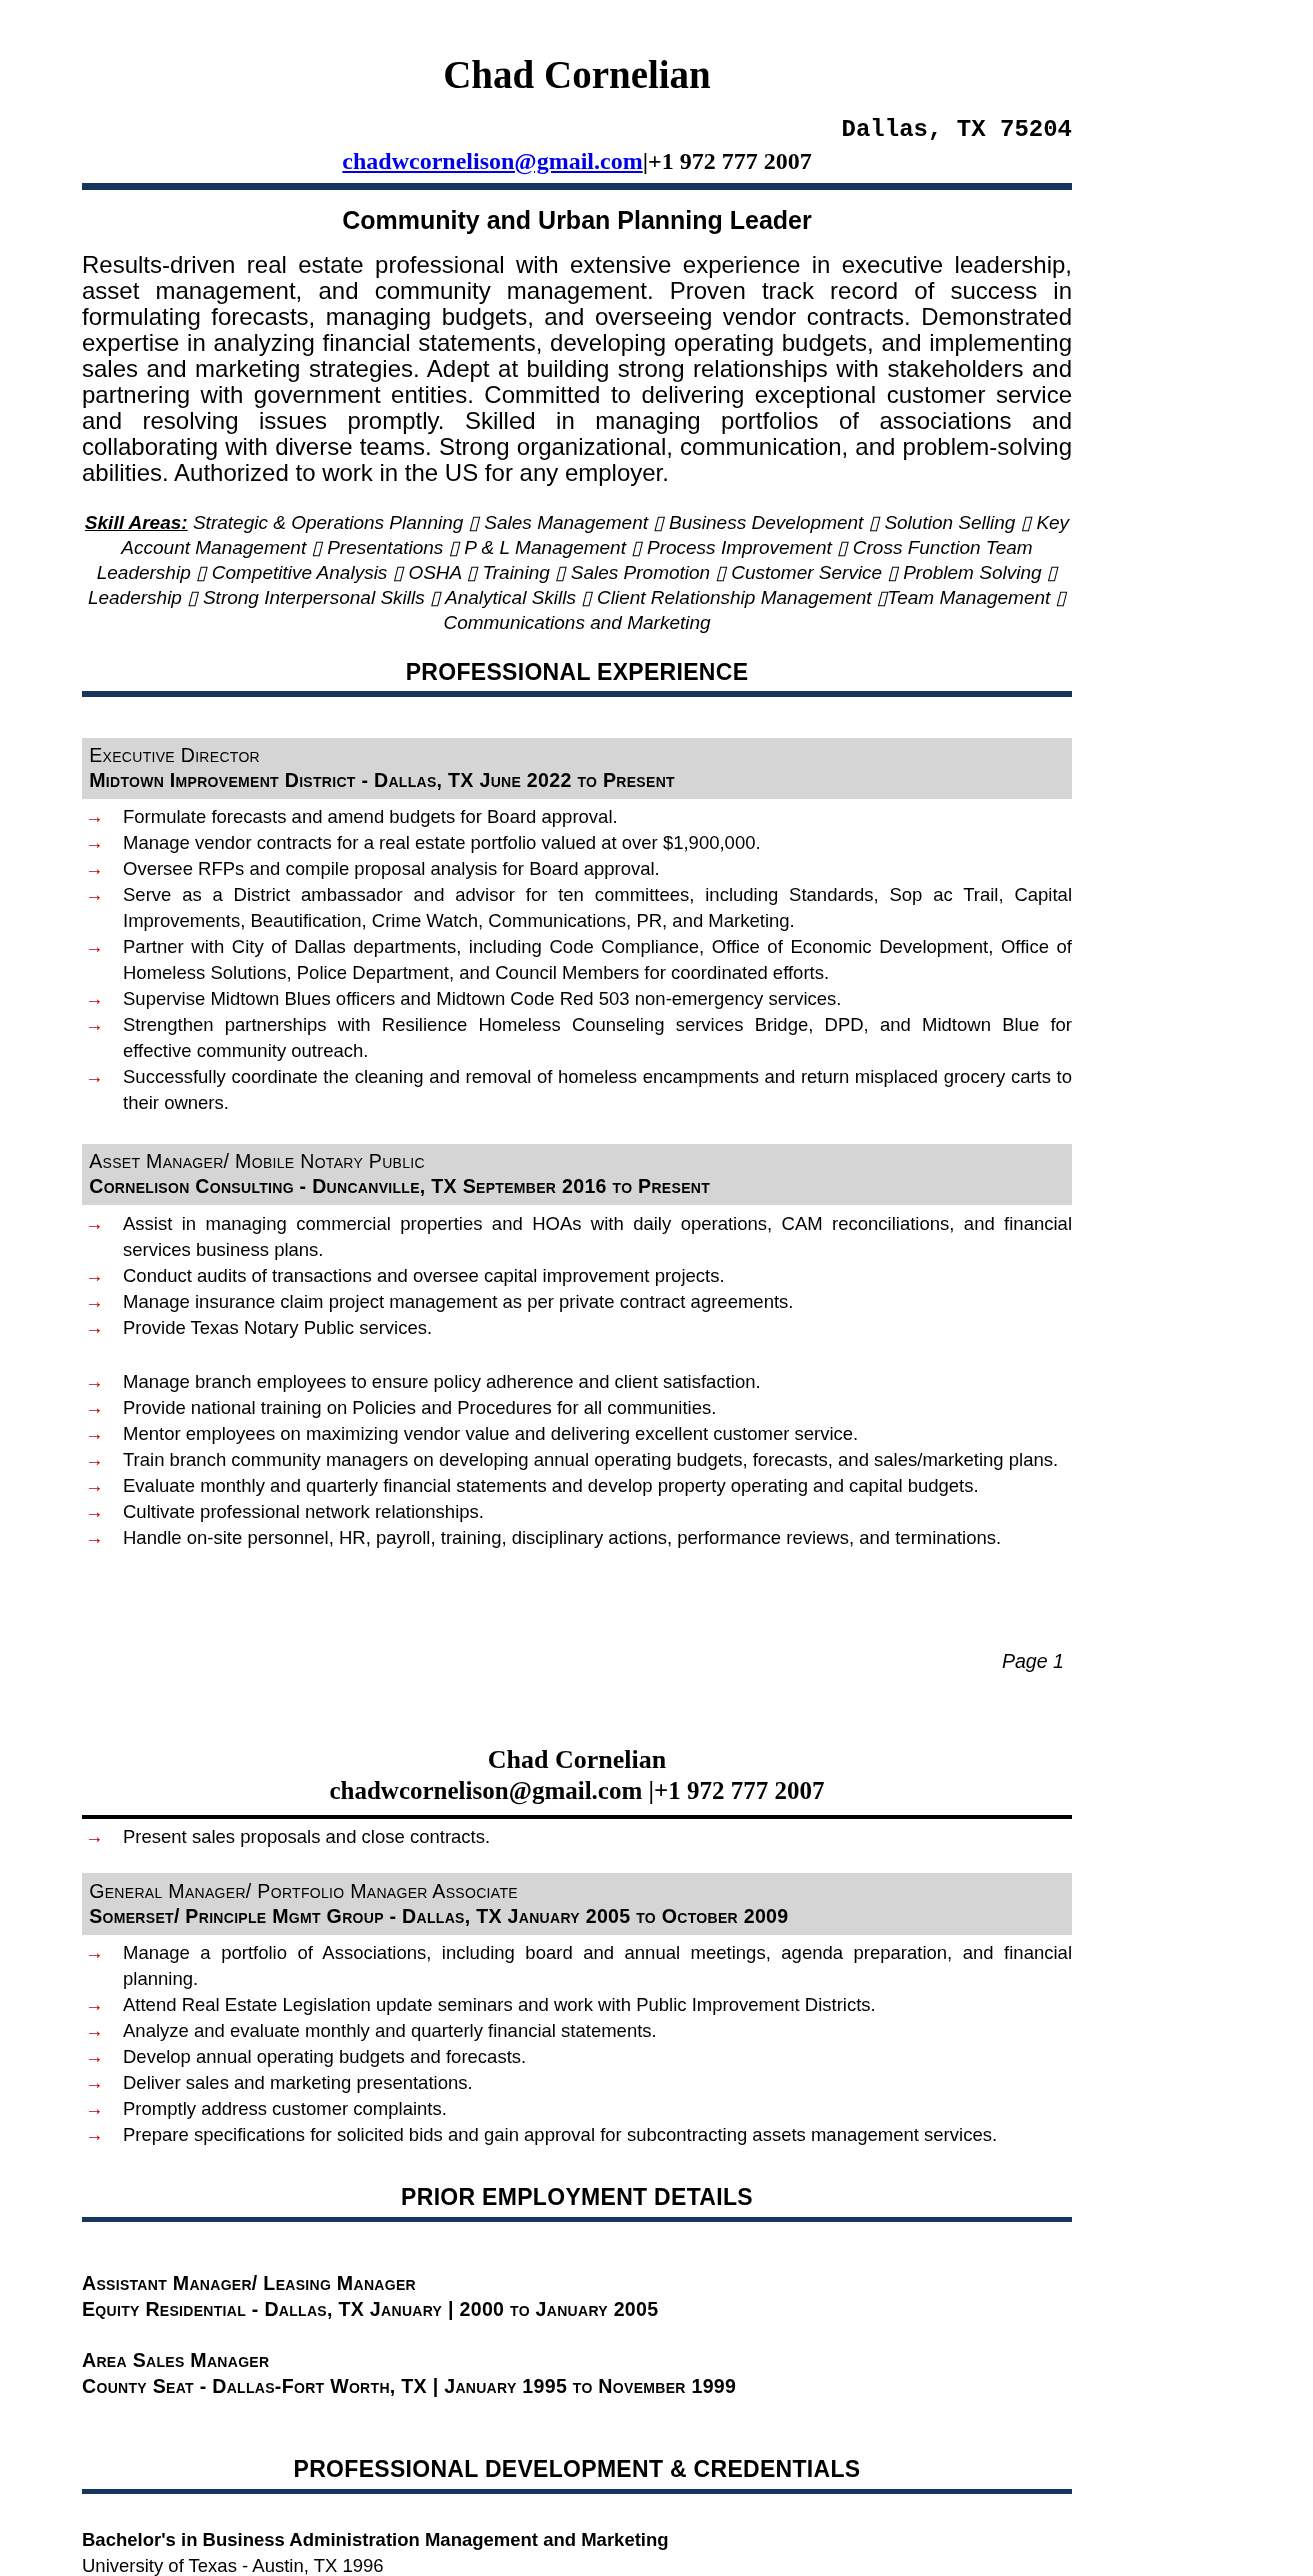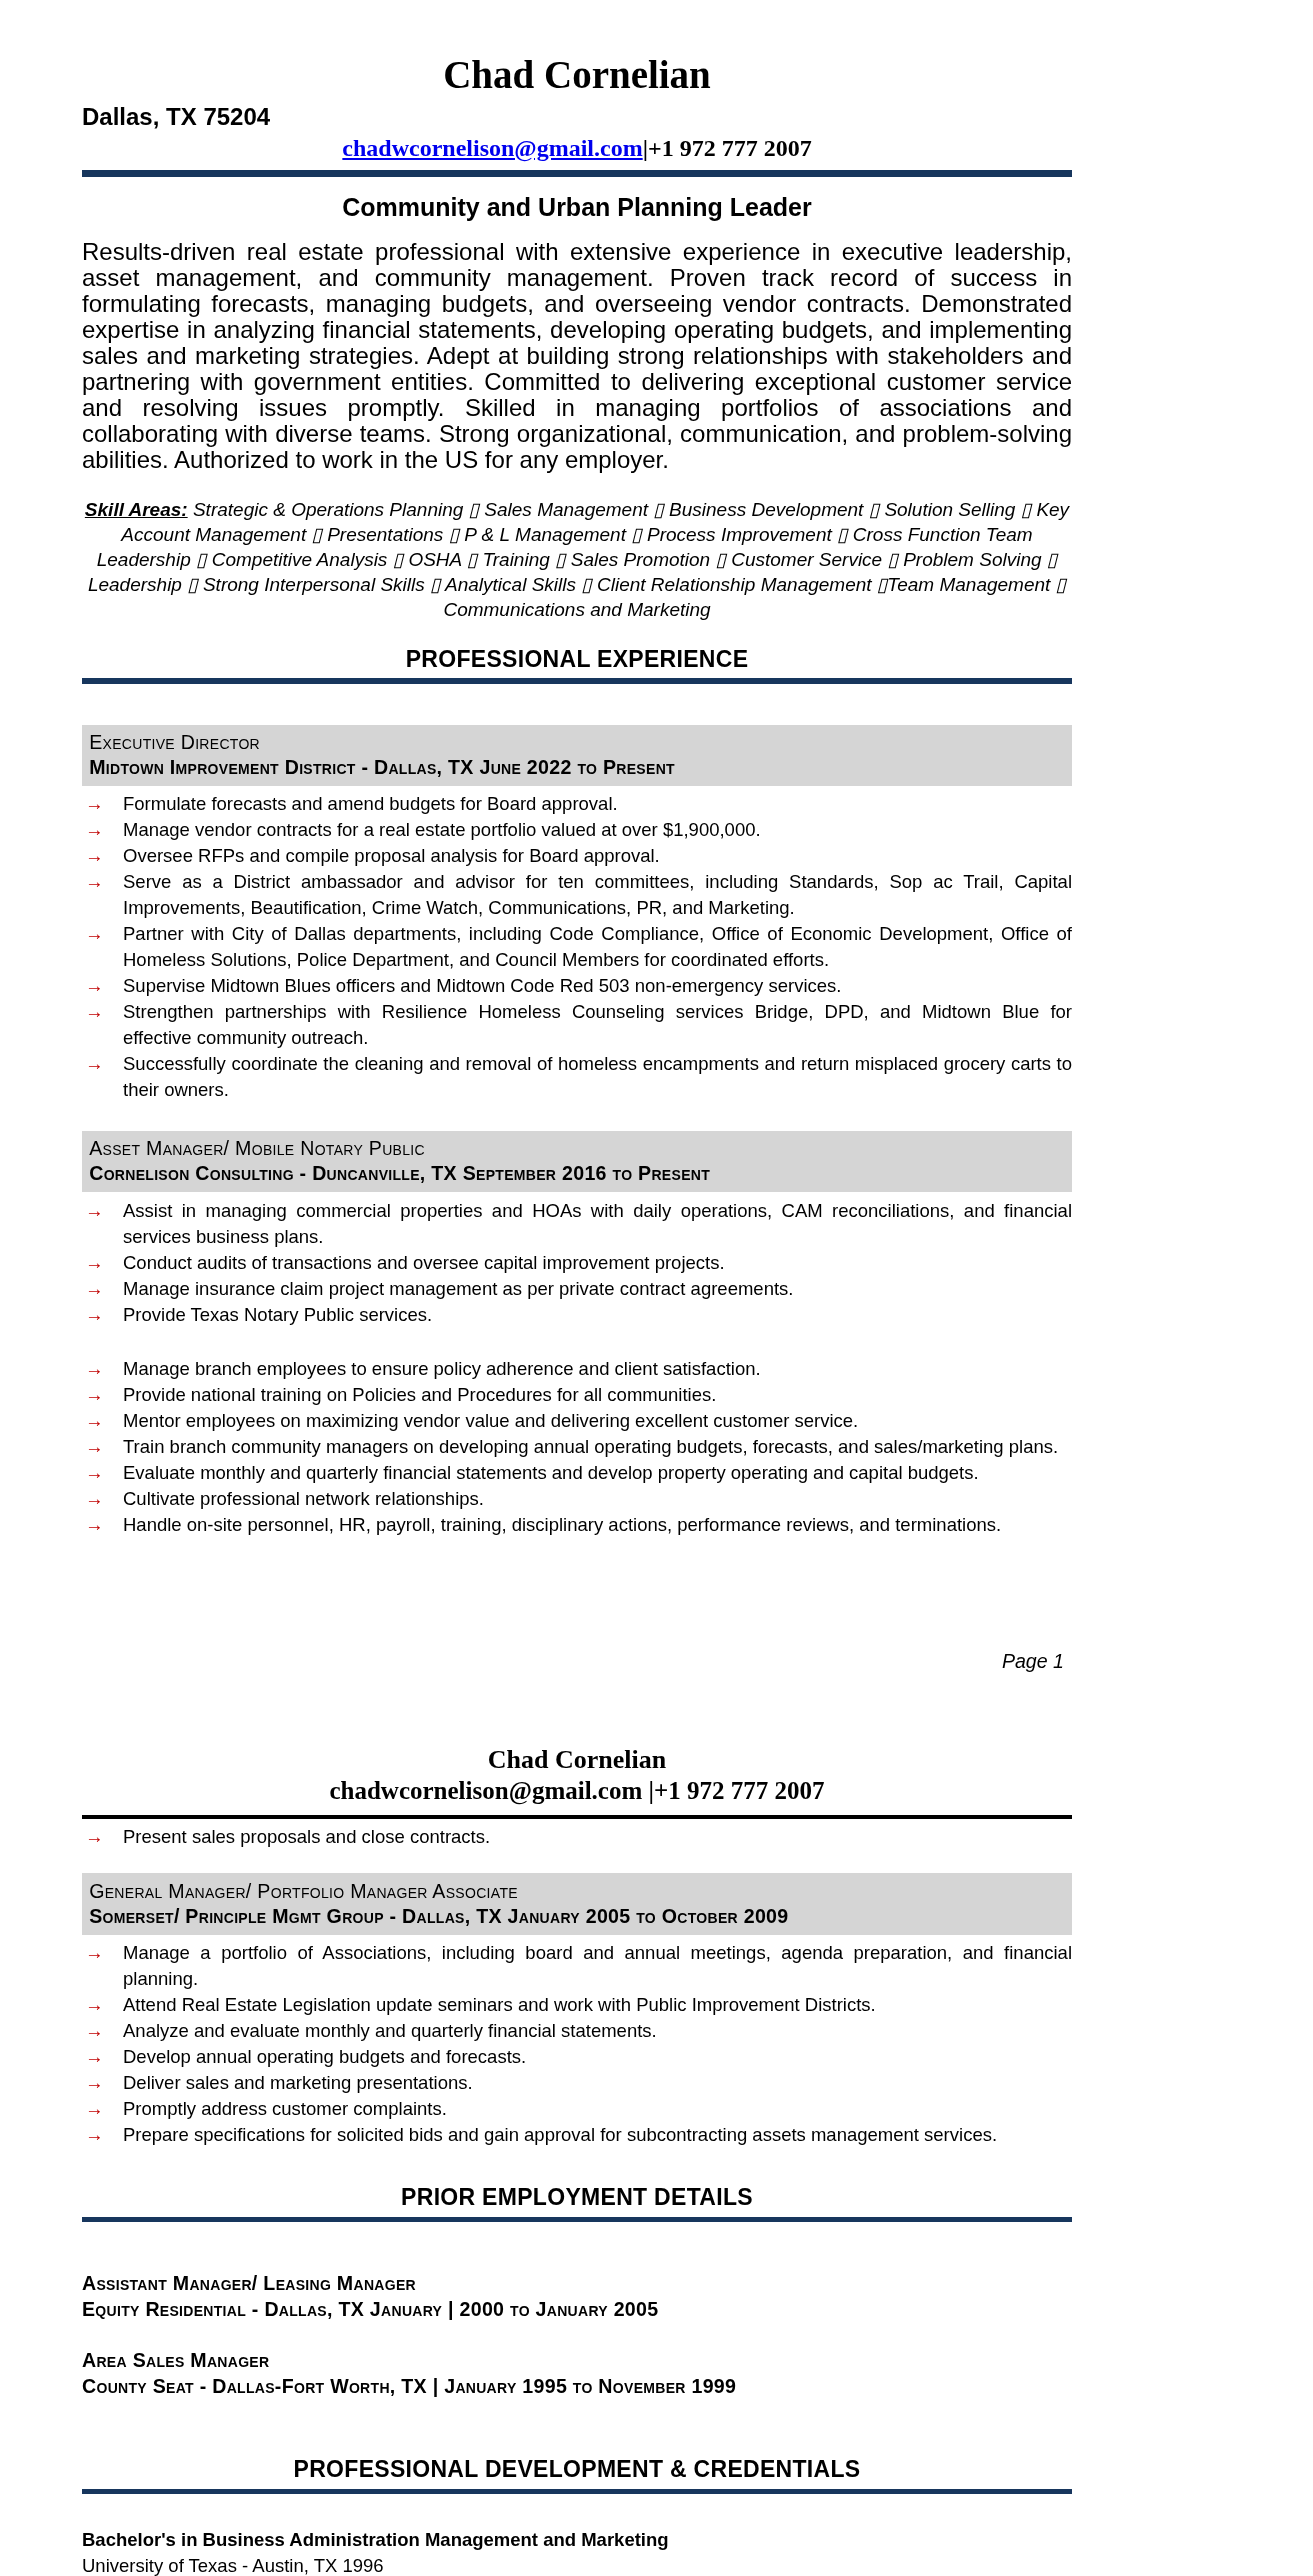--- a/index.html
+++ b/index.html
@@ -26,26 +26,26 @@
   }
   
   .name1{
     text-align:center;
     font-family:"Liberation Serif", serif;
     font-weight:700;
     font-size:39px;
     line-height:1.1;
   }
   .loc{
-    text-align:left;
-    font-family:Liberation Sans, sans-serif;
+    text-align:right;
+    font-family:Liberation Mono, monospace;
     font-weight:700;
     font-size:24px;
     line-height:1.15;
-    margin-top:6px;
+    margin-top:19px;
   }
   .contact{
     text-align:center;
     font-family:"Liberation Serif", serif;
     font-weight:700;
     font-size:24px;
     line-height:1.15;
     margin-top:4.1px;
   }
   .contact a{

